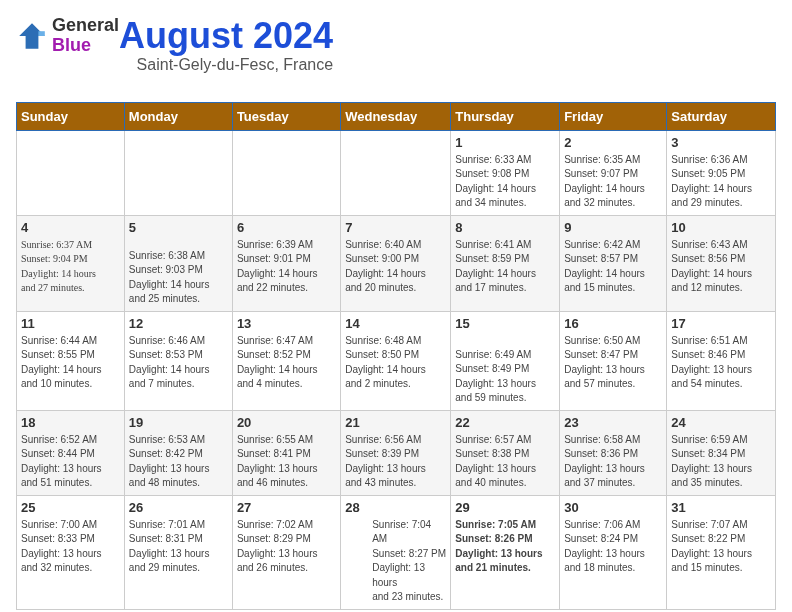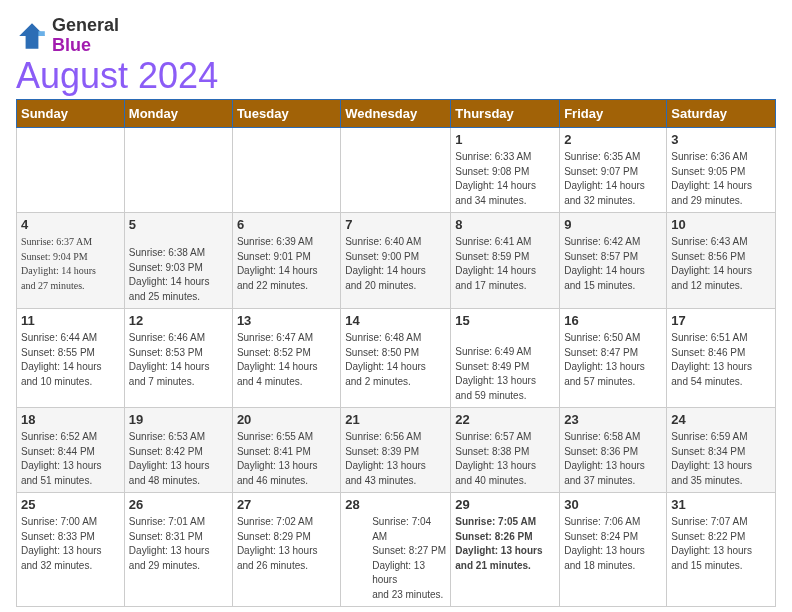--- a/index.html
+++ b/index.html
@@ -6,22 +6,21 @@
     body {
       font-family: Arial, sans-serif;
       background: #fff;
       width: 792px;
       min-height: 612px;
       padding: 16px;
     }
     .header {
       display: flex;
       align-items: flex-start;
-      margin-bottom: 4px;
-      flex-direction: column;
+      margin-bottom: 28px;
     }
     .logo {
       display: flex;
       align-items: center;
       gap: 4px;
     }
     .logo-text {
       font-size: 18px;
       font-weight: bold;
       line-height: 1.1;
@@ -30,22 +29,22 @@
     .logo-text .blue { color: #a21caf; }
     .logo-icon {
       width: 32px;
       height: 32px;
     }
     .title-block {
       text-align: right;
     }
     .calendar-title {
       font-size: 36px;
-      font-weight: normal;
-      color: #8b5cf6;
+      font-weight: bold;
+      color: #1d4ed8;
       line-height: 1.1;
     }
     .calendar-subtitle {
       font-size: 16px;
       color: #555;
     }
     table {
       width: 100%;
       border-collapse: collapse;
       font-size: 10.5px;
@@ -101,20 +100,21 @@
       <polygon points="20,4 36,20 28,20 28,36 12,36 12,20 4,20" fill="#2c6db5"></polygon>
       <polygon points="28,14 36,14 36,20 28,20" fill="#6ab0e8"></polygon>
     </svg>
     <div class="logo-text">
       <div><span class="general">General</span></div>
       <div><span class="blue">Blue</span></div>
     </div>
   </div>
   <div class="title-block">
     <div class="calendar-title">August 2024</div>
+    <div class="calendar-subtitle">Saint-Gely-du-Fesc, France</div>
   </div>
 </div>
 
 <table>
   <thead>
     <tr id="header-row">
         <th>Sunday</th>
         <th>Monday</th>
         <th>Tuesday</th>
         <th>Wednesday</th>

